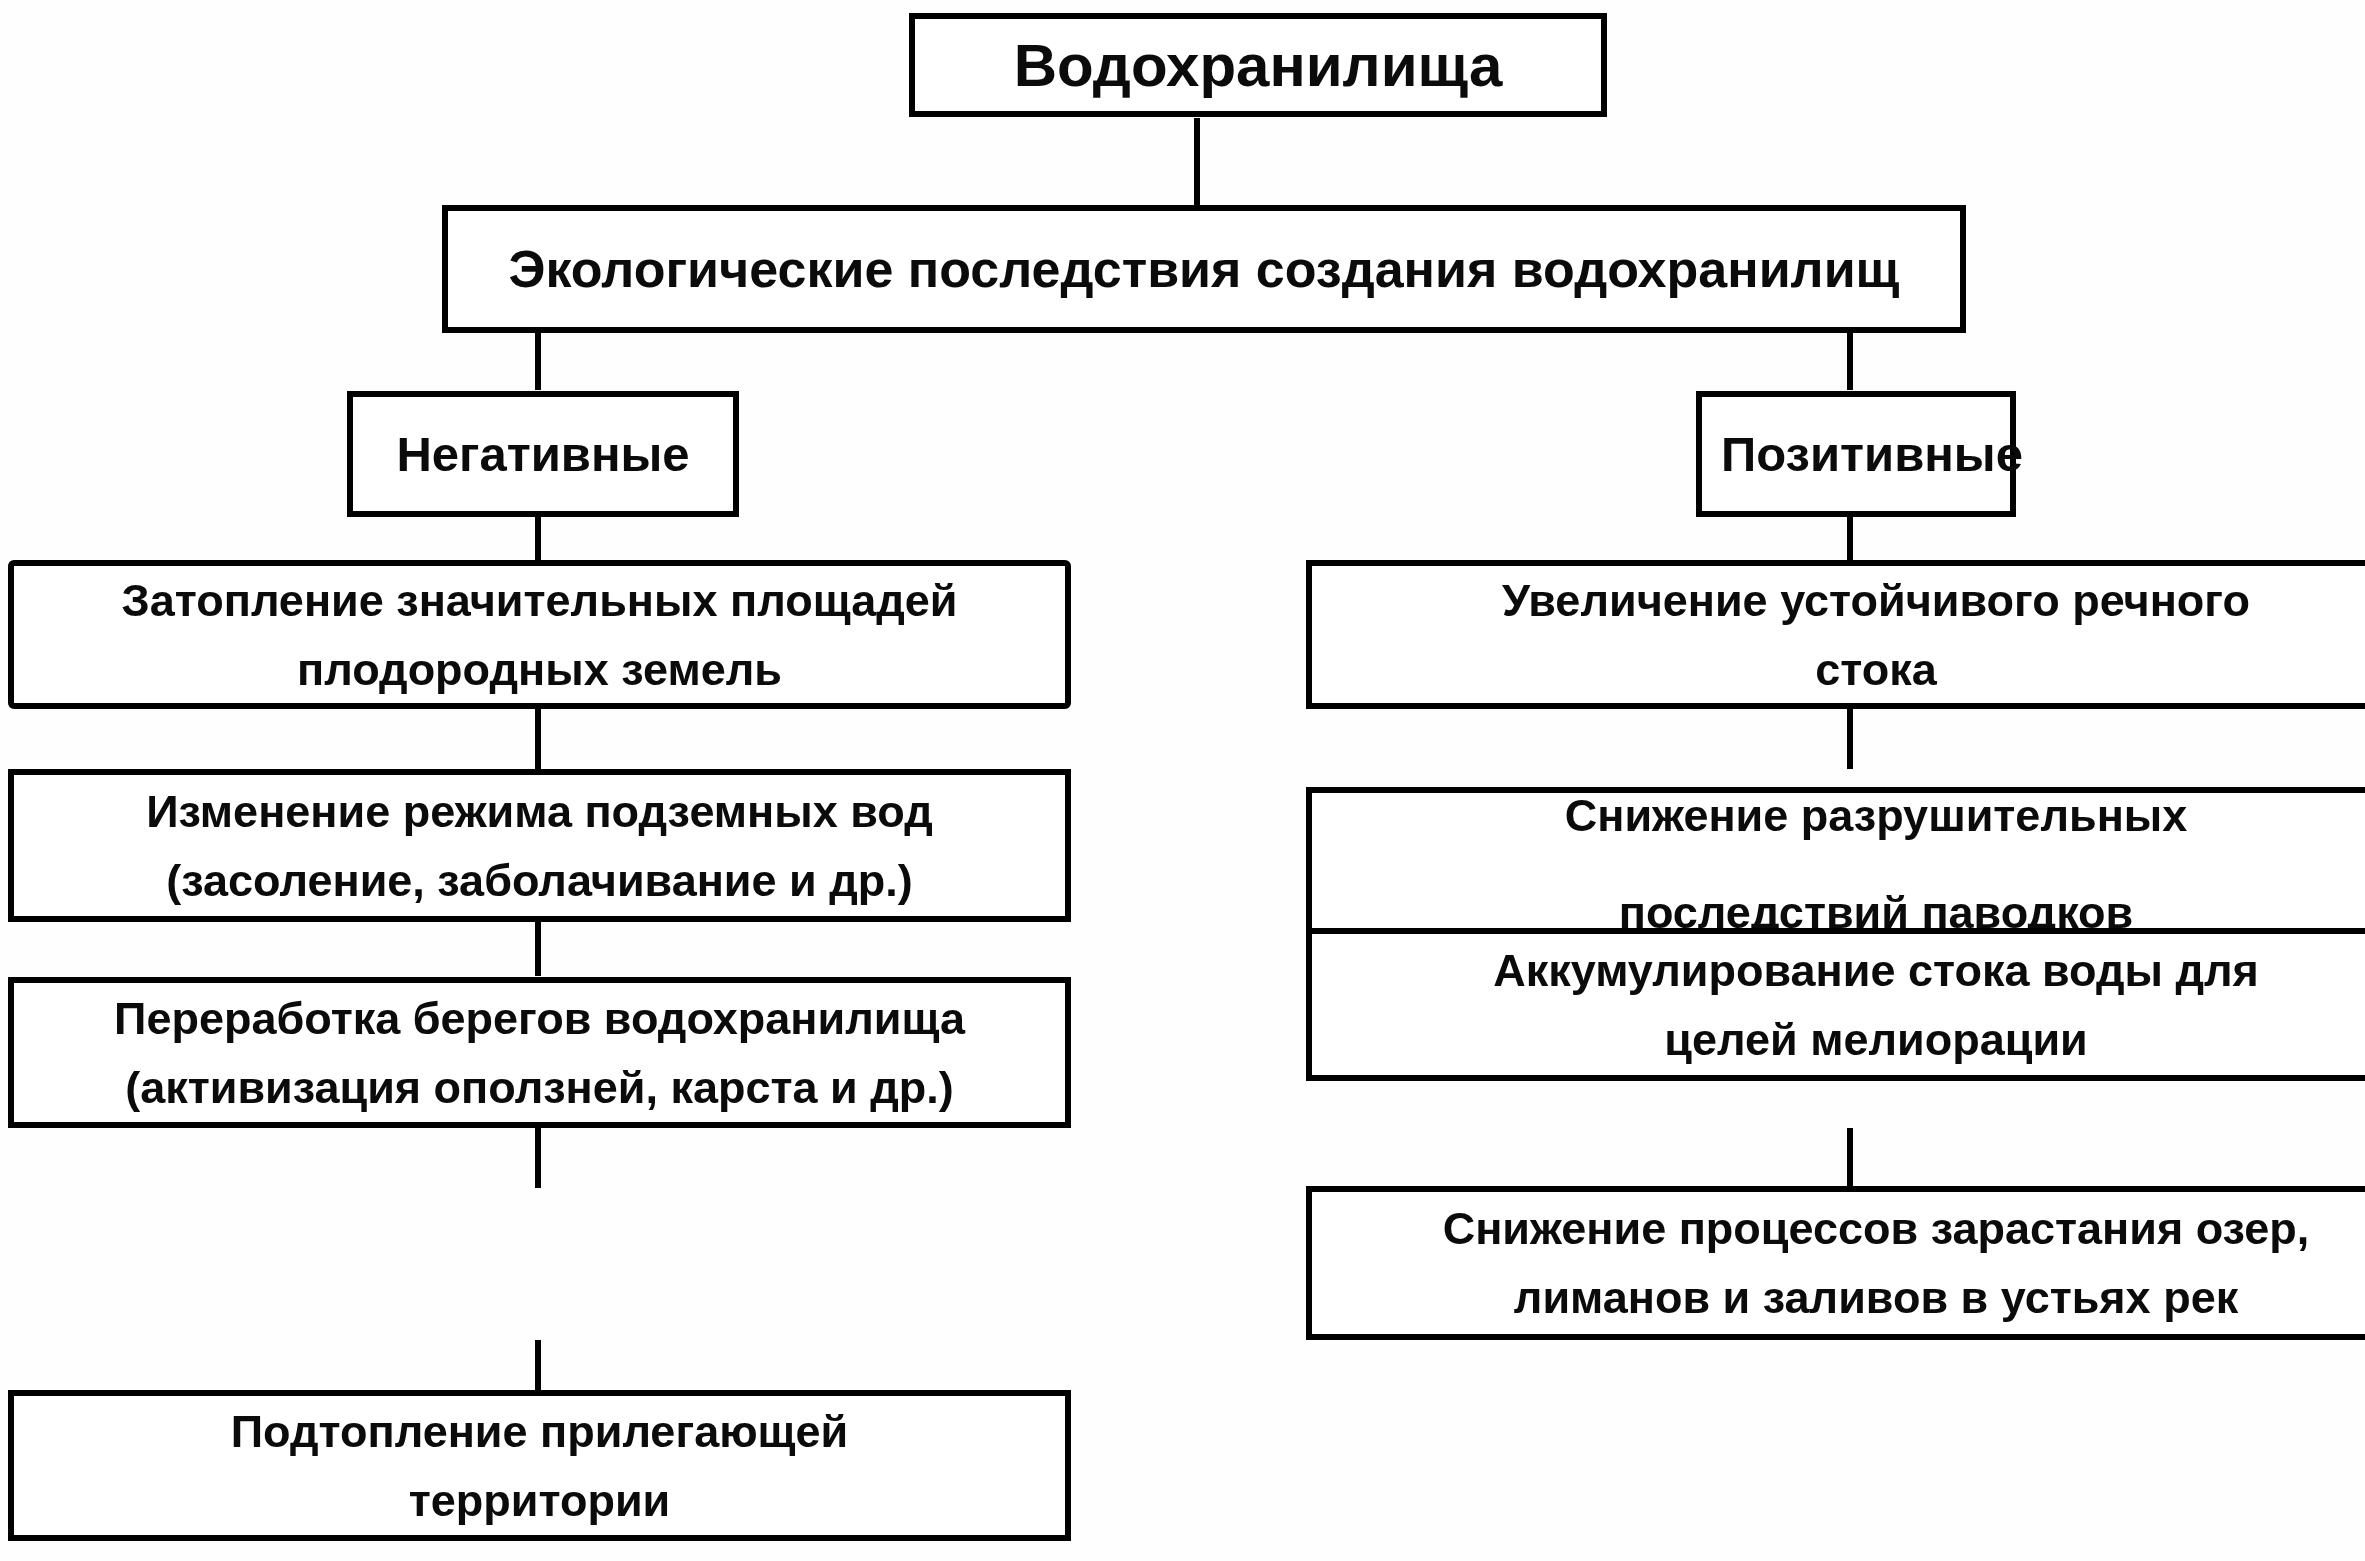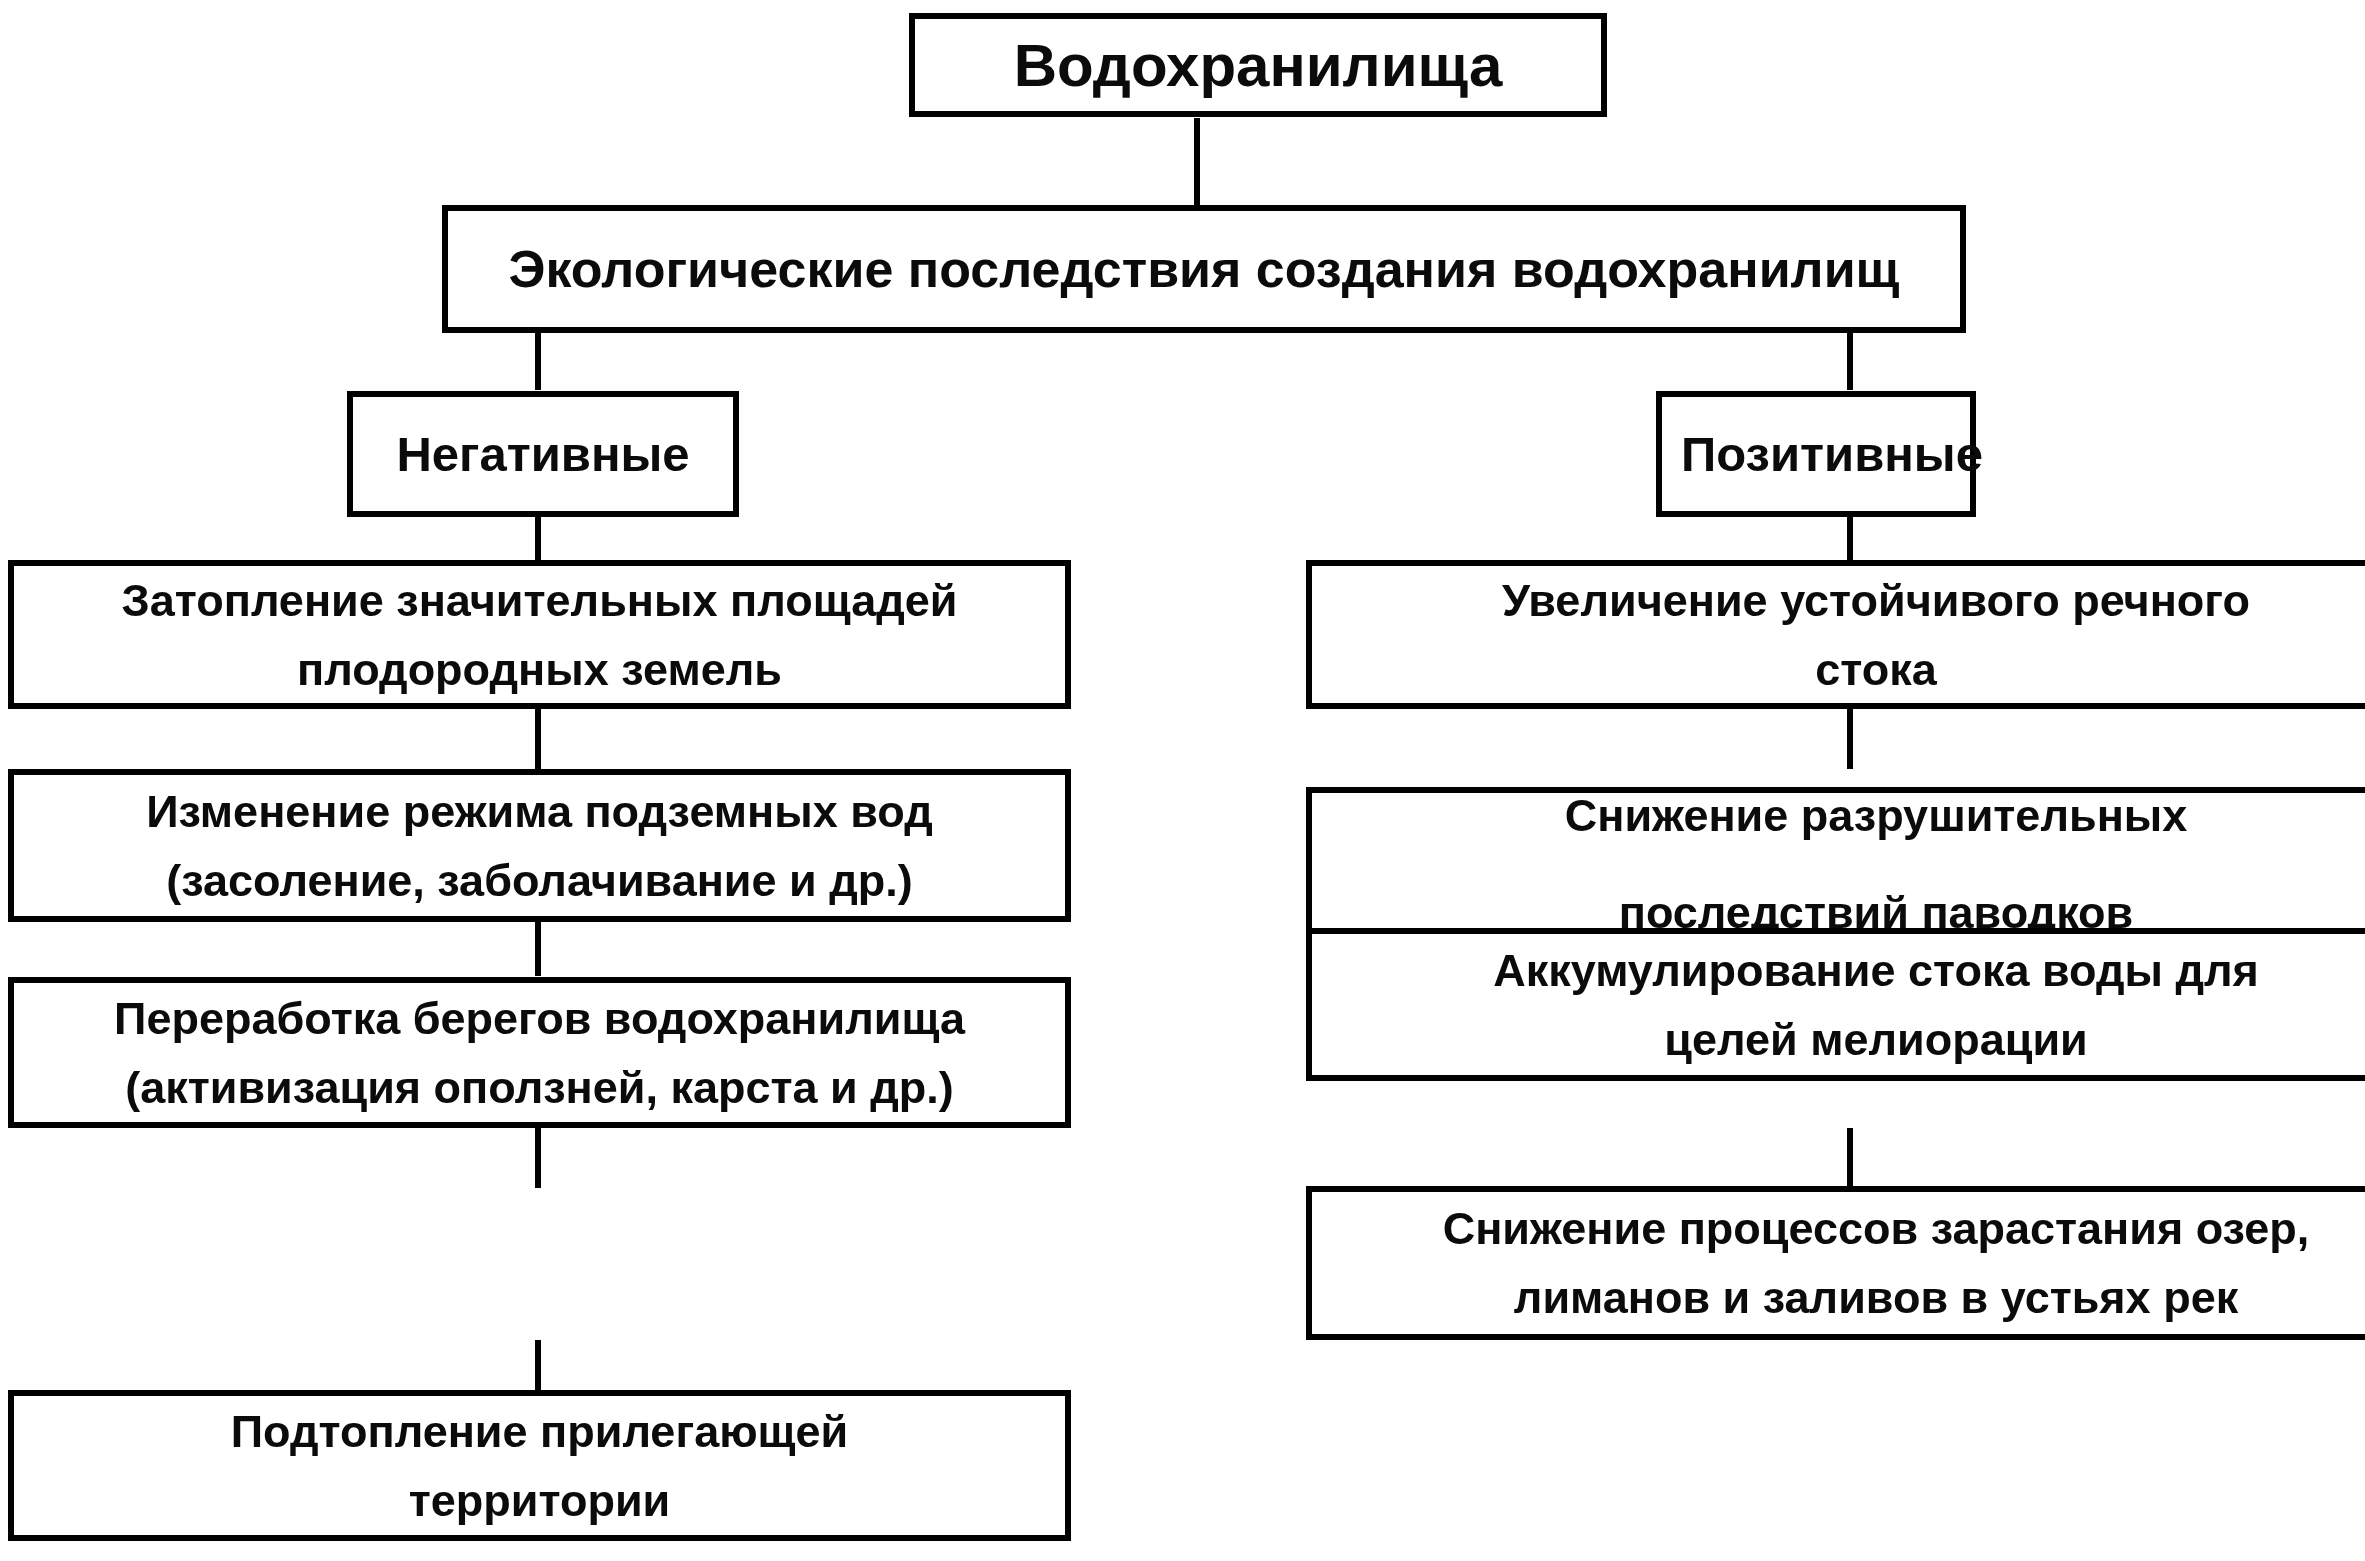--- a/index.html
+++ b/index.html
@@ -11,21 +11,21 @@
   .box {
     position: absolute; box-sizing: border-box;
     border: 6px solid #000000; background: #ffffff;
     display: flex; flex-direction: column; align-items: center; justify-content: center;
     text-align: center; font-weight: bold; color: #0b0b0b;
   }
   .root   { left: 909px; top: 13.3px;  width: 698px;  height: 104px; font-size: 60px; }
   .level2 { left: 442px;  top: 205px; width: 1524px; height: 128px; font-size: 52px; }
   .hdr    { width: 392px; height: 126px; top: 391px; font-size: 49px; }
   .hdr-neg { left: 347px; }
-  .hdr-pos { left: 1656px; width: 320px; padding-left: 32px; }
+  .hdr-pos { left: 1696px; width: 320px; padding-left: 32px; }
   .item   { font-size: 45px; line-height: 69px; }
   .item-l { left: 8px;   width: 1063px; }
   .item-r { left: 1306px; width: 1140px; }
   .vline  { position: absolute; width: 6px; background: #000000; }
   .ln { display: block; }
 </style>
 </head>
 <body>
 
 <div class="canvas">
@@ -51,21 +51,21 @@
     <span class="ln">Экологические последствия создания водохранилищ</span>
   </div>
 
   <div class="box hdr hdr-neg">
     <span class="ln">Негативные</span>
   </div>
   <div class="box hdr hdr-pos">
     <span class="ln">Позитивные</span>
   </div>
 
-  <div class="box item item-l" style="top:560px;  height:149px;">
+  <div class="box item item-l" style="top:560px;  height:149px;border-radius:6px;">
     <span class="ln">Затопление значительных площадей</span>
     <span class="ln">плодородных земель</span>
   </div>
   <div class="box item item-l" style="top:769px; height:153px;">
     <span class="ln">Изменение режима подземных вод</span>
     <span class="ln">(засоление, заболачивание и др.)</span>
   </div>
   <div class="box item item-l" style="top:977px; height:151px;text-align:center;">
     <span class="ln">Переработка берегов водохранилища</span>
     <span class="ln">(активизация оползней, карста и др.)</span>

